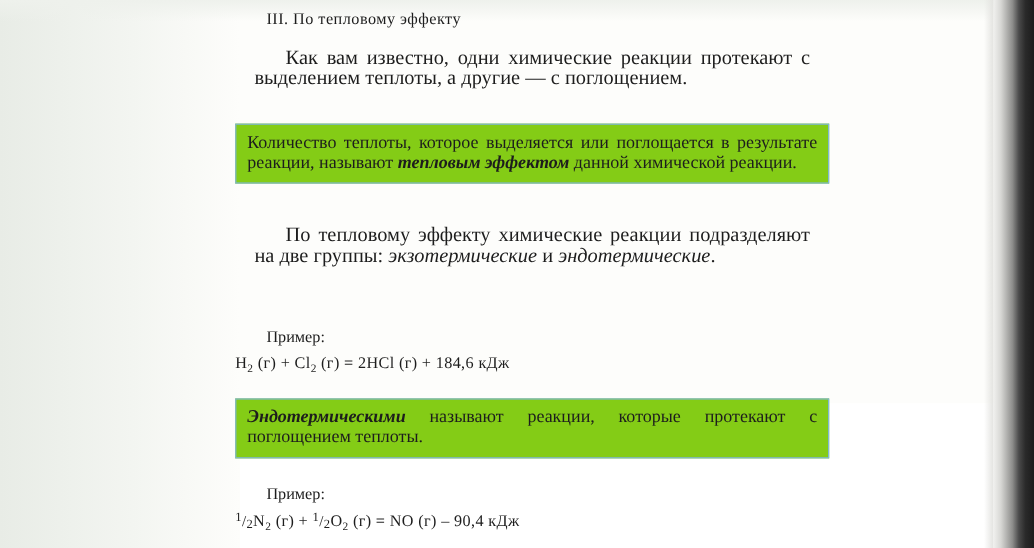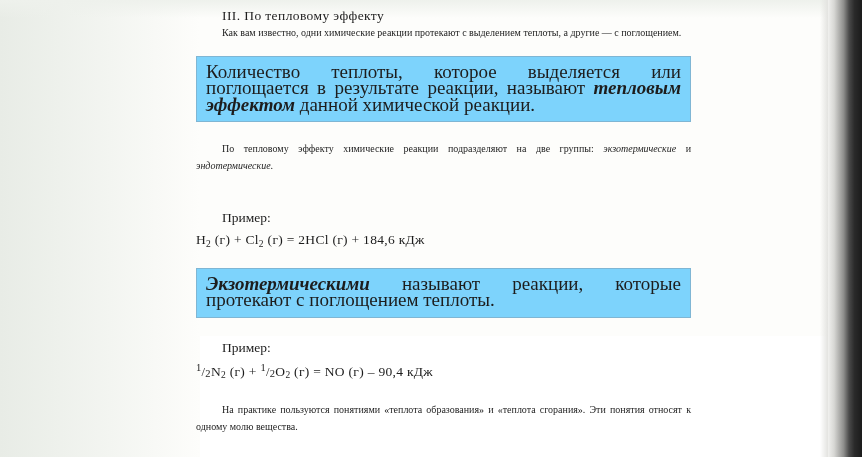--- a/index.html
+++ b/index.html
@@ -51,38 +51,38 @@
     left: 196px;
     top: 8px;
     width: 495px;
   }
   .heading {
     font-size: 13.5px;
     letter-spacing: 0.4px;
     margin: 0 0 1px 26px;
   }
   p.body {
-    font-size: 10px;
+    font-size: 17px;
     line-height: 16.5px;
-    margin: 0;
+    margin: 16px;
     text-align: justify;
     text-justify: inter-word;
   }
   p.body.indent {
     text-indent: 26px;
   }
   .gap-m { height: 14px; }
   .gap-l { height: 19px; }
   .gap-xl { height: 22px; }
 
   .callout {
-    background: #7dd3fc;
+    background: #84cc16;
     border: 1px solid #7fb6d4;
     padding: 7px 9px 8px 9px;
-    font-size: 19px;
+    font-size: 15px;
     line-height: 16.5px;
     text-align: justify;
     box-sizing: border-box;
   }
   .callout .first-line {
     text-indent: 26px;
   }
   .callout b.bi {
     font-weight: bold;
     font-style: italic;
@@ -153,21 +153,21 @@
 
     <div class="example-label">Пример:</div>
 
     <div class="equation">
       H<sub>2</sub> (г) + Cl<sub>2</sub> (г) = 2HCl (г) + 184,6 кДж
     </div>
 
     <div class="gap-l"></div>
 
     <div class="callout">
-      <span class="first-line"></span><b class="bi">Экзотермическими</b><span> называют реакции, которые протекают с поглощением теплоты.</span>
+      <span class="first-line"></span><b class="bi">Эндотермическими</b><span> называют реакции, которые протекают с поглощением теплоты.</span>
     </div>
 
     <div class="gap-xl"></div>
 
     <div class="example-label">Пример:</div>
 
     <div class="equation">
       <span class="frac"><span class="num">1</span><span class="bar">/</span><span class="den">2</span></span>N<sub>2</sub> (г) + <span class="frac"><span class="num">1</span><span class="bar">/</span><span class="den">2</span></span>O<sub>2</sub> (г) = NO (г) – 90,4 кДж
     </div>
 

